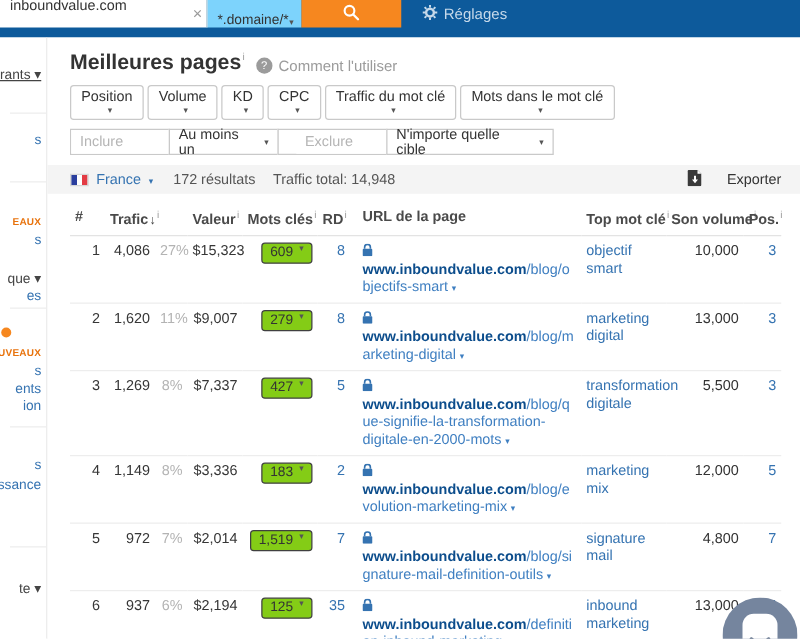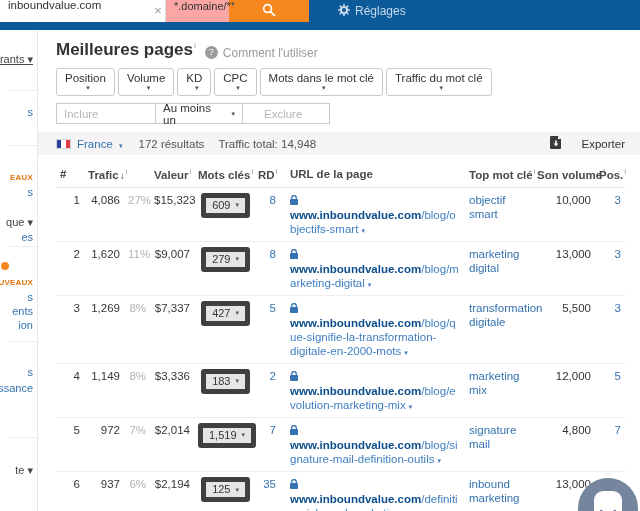--- a/index.html
+++ b/index.html
@@ -7,22 +7,22 @@
     font-family:"Liberation Sans", sans-serif; color:#363636; }
   #app { position:relative; width:640px; height:511px; overflow:hidden; }
 
   
   .topbar { position:absolute; left:0; top:0; width:640px; height:30px; background:#0d5a9b; }
   .search-wrap { position:absolute; left:0; top:0; height:22px; display:flex; }
   .search-input { width:165px; height:22px; border:none; outline:none; background:#fff;
     font-family:"Liberation Sans",sans-serif; font-size:11.5px; color:#333; padding:0 18px 12px 8px; }
   .clear-x { position:absolute; left:150px; top:1px; width:16px; height:20px; color:#9a9a9a;
     font-size:13px; line-height:20px; text-align:center; cursor:pointer; }
-  .scope-select { width:64px; height:22px; background:#fca5a5; border-left:1px solid #ddd;
-    font-size:11px; color:#333; display:flex; align-items:flex-start; padding:0 6px 0 8px; position:relative; }
+  .scope-select { width:76px; height:22px; background:#7dd3fc; border-left:1px solid #ddd;
+    font-size:11px; color:#333; display:flex; align-items:flex-end; padding:0 6px 0 8px; position:relative; }
   .scope-select .caret { margin-left:auto; font-size:7px; color:#555; }
   .search-btn { width:80px; height:22px; background:#f6871f; border:none; display:flex;
     align-items:center; justify-content:center; cursor:pointer; }
   .settings { position:absolute; left:338px; top:0; height:22px; display:flex; align-items:center;
     gap:5px; color:#c6d9ea; font-size:12px; cursor:pointer; }
 
   
   .sidebar { position:absolute; left:0; top:30px; width:38px; height:481px; background:#fff;
     border-right:1px solid #e7e7e7; overflow:hidden; }
   .side-frag { position:absolute; right:4px; white-space:nowrap; font-size:11px; cursor:pointer; }
@@ -47,21 +47,21 @@
   .fbtn .caret, .seg .caret { font-size:7px; color:#555; margin-left:5px; }
 
   .filters2 { display:flex; padding:7px 15px 0 18px; }
   .seg { height:21px; border:1px solid #c9c9c9; background:#fff; display:inline-flex;
     align-items:center; font-size:11.5px; color:#333; }
   .seg + .seg { margin-left:-1px; }
   .seg input { border:none; outline:none; width:100%; height:100%; padding:0 7px;
     font-family:"Liberation Sans",sans-serif; font-size:11.5px; color:#333; }
   .seg input::placeholder { color:#b5b5b5; }
   .seg.select { padding:0 7px; cursor:pointer; }
-  .seg.w-inc { width:100px; } .seg.w-match { width:88px; } .seg.w-exc { width:88px;padding-left:14px; } .seg.w-target { width:134px; }
+  .seg.w-inc { width:80px; } .seg.w-match { width:88px; } .seg.w-exc { width:88px;padding-left:14px; } .seg.w-target { width:134px; }
 
   .results-bar { margin-top:8px; height:23px; background:#f4f4f4; display:flex; align-items:center;
     padding:0 15px 0 18px; font-size:11.5px; color:#555; }
   .flag { width:15px; height:10px; display:inline-block; margin-right:6px;
     background:linear-gradient(90deg,#2b3f9e 0 33%,#fff 33% 66%,#e33b44 66% 100%);
     border:1px solid #d6d6d6; }
   .country { color:#3573b1; cursor:pointer; }
   .country .caret { font-size:7px; color:#3573b1; margin-left:3px; }
   .rcount { margin-left:16px; } .rtotal { margin-left:14px; }
   .export { margin-left:auto; display:flex; align-items:center; gap:20px; color:#333; cursor:pointer; }
@@ -71,22 +71,22 @@
   .grid th { font-size:11.5px; font-weight:bold; color:#4a4a4a; text-align:left;
     padding:6px 4px; border-bottom:1px solid #e3e3e3; white-space:nowrap; }
   .grid th .sup { font-size:8px; color:#9b9b9b; vertical-align:super; margin-left:1px; font-weight:normal; }
   .grid th .sort { font-size:10px; margin-left:1px; color:#444; }
   .grid td { font-size:11.5px; padding:5px 4px; vertical-align:top; border-bottom:1px solid #ededed;
     line-height:1.22; }
   .th-r, .c-num, .c-traffic, .c-pct, .c-value, .c-rd, .c-vol, .c-pos, .c-kw { text-align:right; }
   .c-pct { color:#b3b3b3; }
   .c-vol { color:#333; }
   a.lnk { color:#3573b1; text-decoration:none; cursor:pointer; }
-  .kw-btn { display:inline-flex; align-items:center; border:5px solid #404040; border-radius:3px;
-    background:#e5e5e5; padding:1px 6px; font-size:11px; color:#333; cursor:pointer; }
+  .kw-btn { display:inline-flex; border:1px solid #404040; border-radius:3px;
+    background:#84cc16; padding:1px 6px; font-size:11px; color:#333; cursor:pointer; }
   .kw-btn .caret { font-size:7px; color:#555; margin-left:5px; }
   .c-url a.url { color:#3f7fc1; text-decoration:none; cursor:pointer; overflow-wrap:break-word; }
   .c-url a.url b { color:#0c4d8c; }
   .lock { display:inline-block; margin-right:3px; vertical-align:-1px; }
   .url-caret { font-size:7px; color:#3f7fc1; margin-left:3px; cursor:pointer; }
 
   
   .chat { position:absolute; left:578px; top:478px; width:60px; height:60px; cursor:pointer; }
 </style>
 </head>
@@ -174,40 +174,44 @@
         </span>
       <span class="fbtn">
           <span>KD</span>
           <span class="caret">▾</span>
         </span>
       <span class="fbtn">
           <span>CPC</span>
           <span class="caret">▾</span>
         </span>
       <span class="fbtn">
+          <span>Traffic du mot clé</span>
+          <span class="caret">▾</span>
+        </span>
+      <span class="fbtn">
           <span>Mots dans le mot clé</span>
-          <span class="caret">▾</span>
-        </span>
-      <span class="fbtn">
-          <span>Traffic du mot clé</span>
           <span class="caret">▾</span>
         </span>
     </div>
 
     <div class="filters2">
       <span class="seg w-inc">
           <input placeholder="Inclure" style="">
         </span>
       <span class="seg select w-match">
         <span>Au moins un</span>
         <span class="caret">▾</span>
       </span>
       <span class="seg w-exc">
           <input placeholder="Exclure" style="">
         </span>
+      <span class="seg select w-target">
+        <span>N'importe quelle cible</span>
+        <span class="caret">▾</span>
+      </span>
     </div>
 
     <div class="results-bar">
       <span class="flag"></span>
       <span class="country">
         <span>France</span>
         <span class="caret">▾</span>
       </span>
       <span class="rcount">172 résultats</span>
       <span class="rtotal">Traffic total: 14,948</span>

